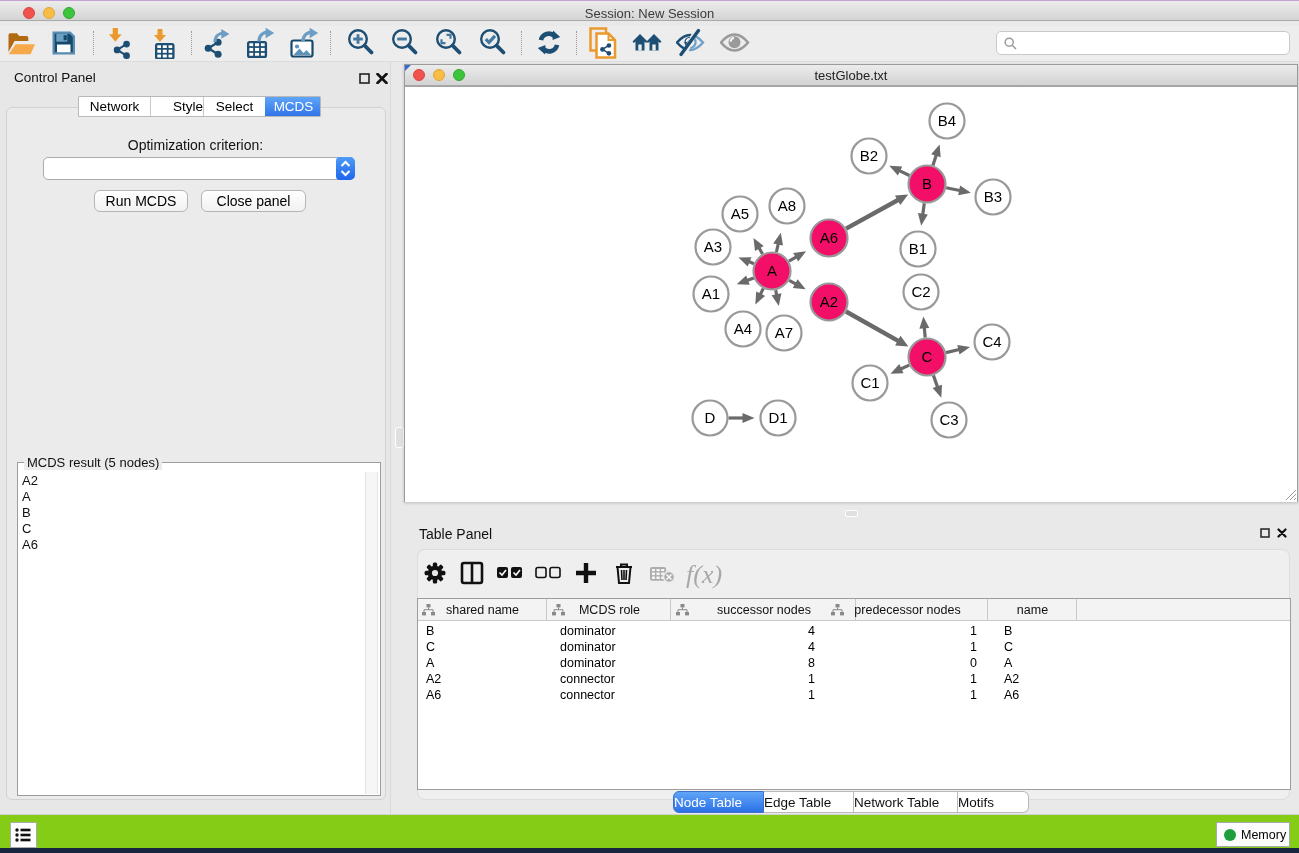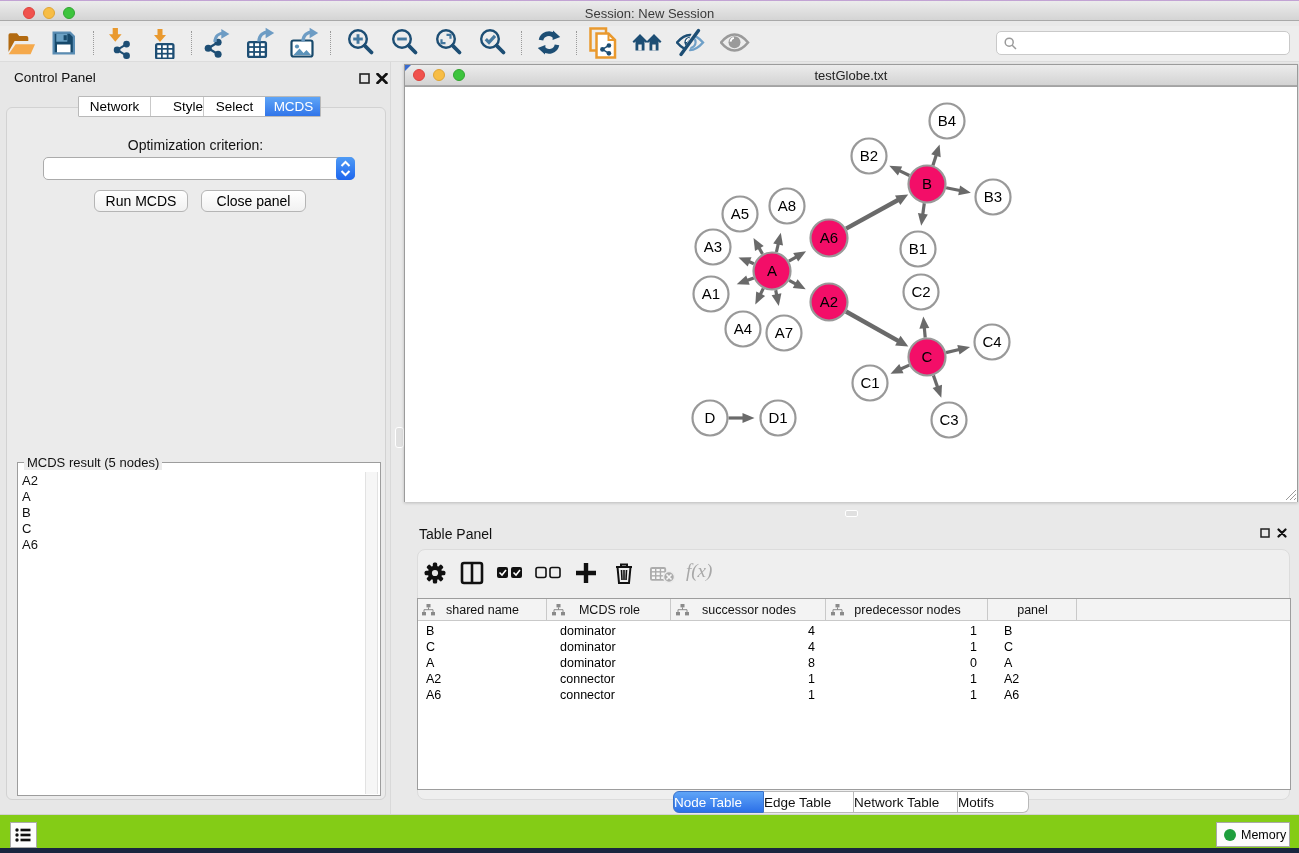--- a/index.html
+++ b/index.html
@@ -409,21 +409,21 @@
             <line x1="1" y1="5.1" x2="16" y2="5.1"></line>
             <line x1="1" y1="9.3" x2="16" y2="9.3"></line>
             <line x1="6" y1="1" x2="6" y2="13.5"></line>
             <line x1="11" y1="1" x2="11" y2="13.5"></line>
           </g>
         </g>
         <circle cx="20" cy="17" r="5.5" fill="#777" stroke="#e9e9e9" stroke-width="1.5"></circle>
         <path d="M17.5 14.5 l5 5 M22.5 14.5 l-5 5" stroke="#fff" stroke-width="1.6"></path>
       </g>
     </svg>
-    <div style="position:absolute;left:282px;top:42px;font-family:'Liberation Serif',serif;font-style:italic;font-size:19px;color:#a8a8a8">f(x)</div>
+    <div style="position:absolute;left:282px;top:42px;font-family:'Liberation Serif',serif;font-style:italic;font-size:26px;color:#a8a8a8">f(x)</div>
   <div class="tbl">
       <div class="thead">
         <div class="thc" style="left:0px;width:129px">
           <svg width="13" height="12" viewBox="0 0 13 12" style="margin-right:6px;flex:0 0 auto">
             <g fill="#8a8a8a">
               <rect x="4.5" y="0" width="4" height="3.4"></rect>
               <rect x="0" y="8" width="4" height="3.4"></rect>
               <rect x="9" y="8" width="4" height="3.4"></rect>
             </g>
             <g stroke="#8a8a8a" fill="none">
@@ -438,21 +438,21 @@
               <rect x="4.5" y="0" width="4" height="3.4"></rect>
               <rect x="0" y="8" width="4" height="3.4"></rect>
               <rect x="9" y="8" width="4" height="3.4"></rect>
             </g>
             <g stroke="#8a8a8a" fill="none">
               <path d="M6.5 3.4 v2.3 M2 8 v-2.3 h9 v2.3"></path>
             </g>
           </svg>
           <span style="margin:2px auto;transform:translateX(-9px)">MCDS role</span>
         </div>
-        <div class="thc" style="left:254px;width:154px">
+        <div class="thc" style="left:254px;width:184px">
           <svg width="13" height="12" viewBox="0 0 13 12" style="margin-right:6px;flex:0 0 auto">
             <g fill="#8a8a8a">
               <rect x="4.5" y="0" width="4" height="3.4"></rect>
               <rect x="0" y="8" width="4" height="3.4"></rect>
               <rect x="9" y="8" width="4" height="3.4"></rect>
             </g>
             <g stroke="#8a8a8a" fill="none">
               <path d="M6.5 3.4 v2.3 M2 8 v-2.3 h9 v2.3"></path>
             </g>
           </svg>
@@ -465,21 +465,21 @@
               <rect x="0" y="8" width="4" height="3.4"></rect>
               <rect x="9" y="8" width="4" height="3.4"></rect>
             </g>
             <g stroke="#8a8a8a" fill="none">
               <path d="M6.5 3.4 v2.3 M2 8 v-2.3 h9 v2.3"></path>
             </g>
           </svg>
           <span style="margin:12px auto;transform:translateX(-9px)">predecessor nodes</span>
         </div>
         <div class="thc" style="left:571px;width:88px">
-          <span style="margin:0 auto;transform:translateX(0px)">panel</span>
+          <span style="margin:0 auto;transform:translateX(0px)">name</span>
         </div>
       </div>
       <div class="trw" style="top:24px">
         <span style="left:8px">B</span>
         <span style="left:142px">dominator</span>
         <span style="left:254px;width:143px;text-align:right">4</span>
         <span style="left:409px;width:150px;text-align:right">1</span>
         <span style="left:586px">B</span>
       </div>
       <div class="trw" style="top:40px">

